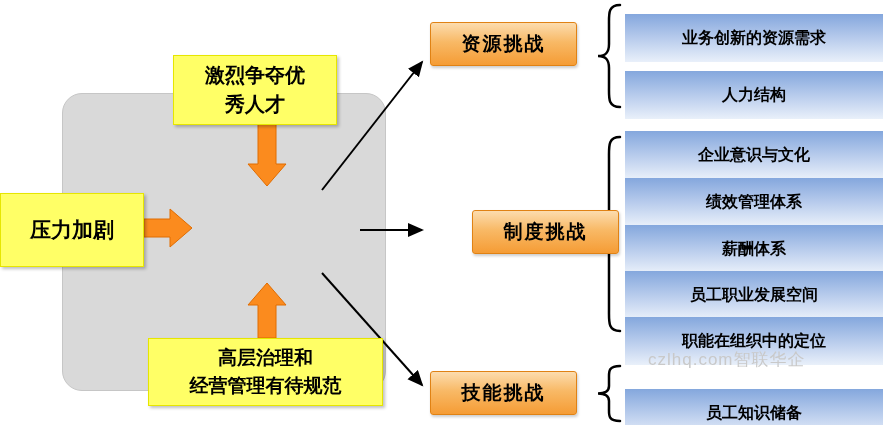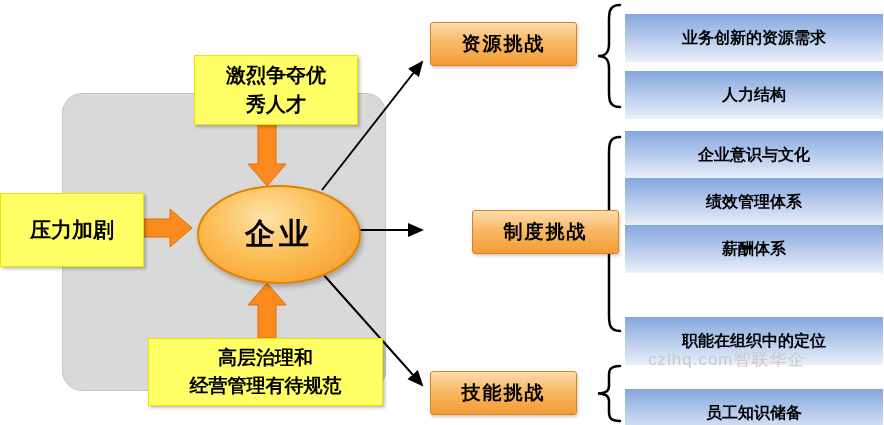--- a/index.html
+++ b/index.html
@@ -18,21 +18,21 @@
     display:flex;align-items:center;justify-content:center;
     box-shadow:2px 3px 5px rgba(0,0,0,0.25);
   }
   .ellipse .lbl{font-size:30px;font-weight:bold;letter-spacing:4px;}
   .ybox{
     position:absolute;background:#ffff66;border:1px solid #e6e600;
     box-shadow:2px 2px 3px rgba(0,0,0,0.25);
     display:flex;flex-direction:column;align-items:center;justify-content:center;
     font-weight:bold;text-align:center;line-height:1.45;
   }
-  .ybox-talent{left:173px;top:55px;width:162px;height:68px;font-size:20px;margin-left:21px;}
+  .ybox-talent{left:173px;top:55px;width:162px;height:68px;font-size:20px;}
   .ybox-market{left:0px;top:193px;width:142px;height:72px;font-size:21px;}
   .ybox-governance{left:148px;top:338px;width:233px;height:66px;font-size:19px;}
   .challenge{
     position:absolute;width:145px;height:42px;left:430px;
     background:linear-gradient(180deg,#fcdcae 0%,#f8b966 45%,#f59c35 100%);
     border:1px solid #e08214;border-radius:3px;
     display:flex;align-items:center;justify-content:center;
     font-size:19px;font-weight:bold;letter-spacing:2px;
     box-shadow:1px 2px 3px rgba(0,0,0,0.2);
   }
@@ -71,23 +71,20 @@
 
     <line x1="322" y1="190" x2="422" y2="62" stroke="#000" stroke-width="2" marker-end="url(#ah)"></line>
     <line x1="360" y1="230" x2="422" y2="230" stroke="#000" stroke-width="2" marker-end="url(#ah)"></line>
     <line x1="322" y1="273" x2="422" y2="385" stroke="#000" stroke-width="2" marker-end="url(#ah)"></line>
 
     <path d="M620 5 C608 5 609 14 609 24 L609 44 C609 52 606 56 598 56 C606 56 609 60 609 68 L609 88 C609 98 608 107 620 107" fill="none" stroke="#000" stroke-width="2.5" stroke-linecap="round"></path>
     <path d="M620 137 C608 137 609 146 609 158 L609 218 C609 228 606 234 598 234 C606 234 609 240 609 250 L609 310 C609 322 608 331 620 331" fill="none" stroke="#000" stroke-width="2.5" stroke-linecap="round"></path>
     <path d="M620 366 C608 366 609 372 609 378 L609 386 C609 390 606 393.5 598 393.5 C606 393.5 609 397 609 401 L609 409 C609 415 608 421 620 421" fill="none" stroke="#000" stroke-width="2.5" stroke-linecap="round"></path>
   </svg>
 
-  <div class="ellipse">
-    <span class="lbl">企业</span>
-  </div>
 
   <div class="ybox ybox-talent">
     <span>激烈争夺优</span>
     <span>秀人才</span>
   </div>
   <div class="ybox ybox-market">
     <span>压力加剧</span>
   </div>
   <div class="ybox ybox-governance">
     <span>高层治理和</span>
@@ -102,18 +99,19 @@
   </div>
   <div class="challenge challenge-skill">
     <span>技能挑战</span>
   </div>
 
   <div class="bar" style="top:14px;">业务创新的资源需求</div>
   <div class="bar" style="top:71px;">人力结构</div>
   <div class="bar" style="top:131px;">企业意识与文化</div>
   <div class="bar" style="top:178px;">绩效管理体系</div>
   <div class="bar" style="top:225px;">薪酬体系</div>
+  <div class="bar" style="top:271px;">员工职业发展空间</div>
   <div class="bar" style="top:317px;">职能在组织中的定位</div>
   <div class="bar" style="top:389px;">员工知识储备</div>
 
   <div class="watermark">czlhq.com智联华企</div>
 
 </div>
 
 </body></html>

